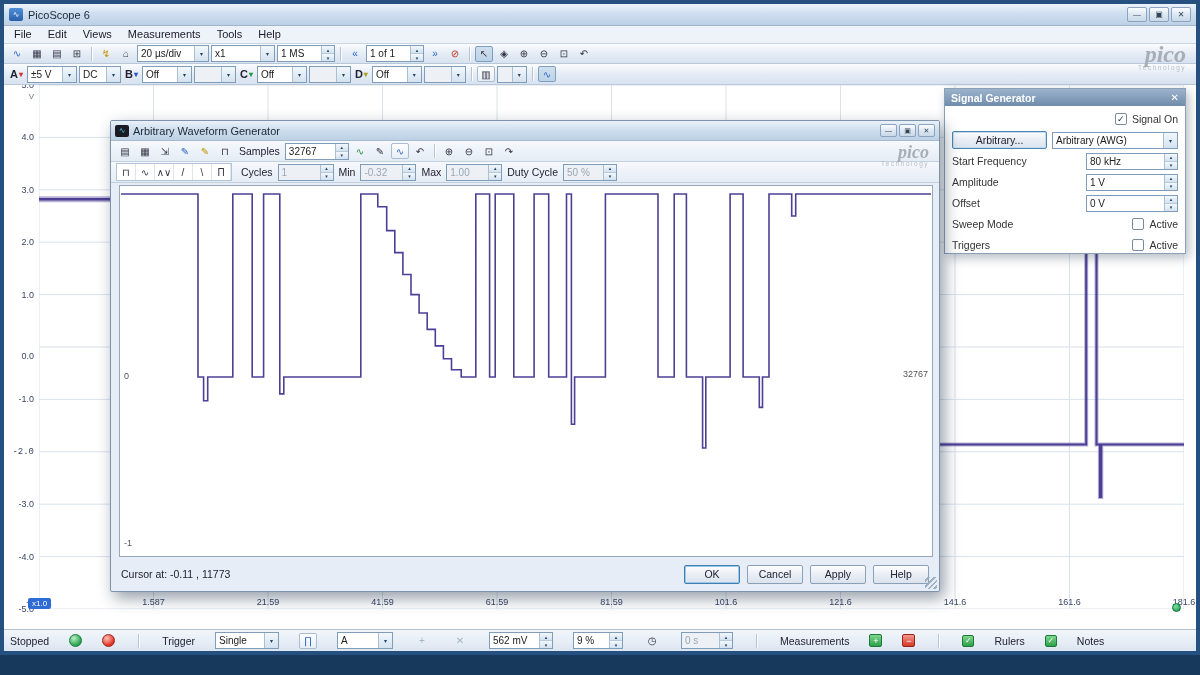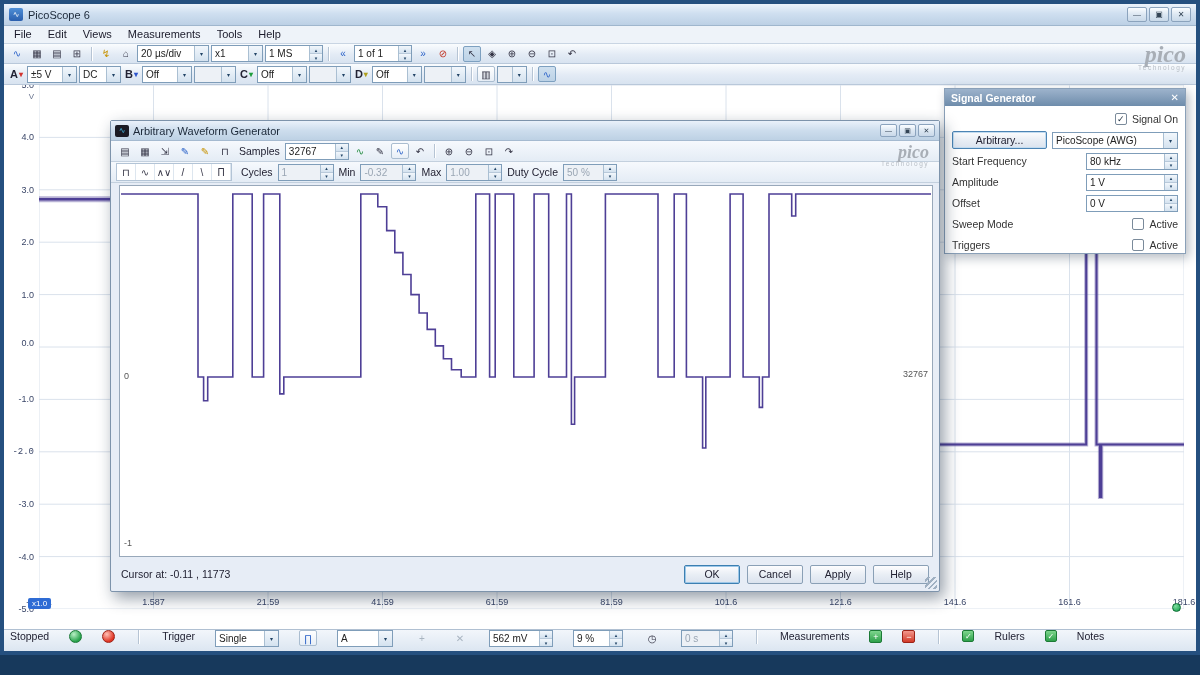--- a/index.html
+++ b/index.html
@@ -23,41 +23,41 @@
 .tbtn.dis{color:#a8b4c0;}
 .sep{width:1px;height:14px;background:#b6c4d4;box-shadow:1px 0 0 #fff;margin:0 3px;flex:0 0 auto;}
 .dd,.spin{display:inline-flex;align-items:stretch;background:#fff;border:1px solid #7f9db9;height:17px;font-size:10px;color:#222;flex:0 0 auto;}
 .dd .val,.spin .val{display:flex;align-items:center;padding:0 3px;white-space:nowrap;overflow:hidden;flex:1;}
 .dd .arrow{width:14px;background:linear-gradient(#f2f7fc,#d4e2ef);border-left:1px solid #aabfd2;display:flex;align-items:center;justify-content:center;font-size:6px;color:#246;}
 .spin .ud{width:13px;display:flex;flex-direction:column;border-left:1px solid #aabfd2;}
 .spin .ud i{flex:1;font-style:normal;display:flex;align-items:center;justify-content:center;font-size:5px;color:#246;background:linear-gradient(#f2f7fc,#d4e2ef);}
 .spin .ud i:first-child{border-bottom:1px solid #b8c9da;}
 .dis2{background:#edf1f6;}
 .dis2 .val{color:#9aa6b4;}
-.w30{width:30px}.w42{width:42px}.w44{width:52px}.w50{width:50px}.w52{width:52px}.w54{width:54px}.w56{width:56px}.w58{width:58px}.w64{width:64px}.w72{width:72px}.w92{width:92px}.w126{width:126px}
+.w30{width:30px}.w42{width:42px}.w44{width:64px}.w50{width:50px}.w52{width:52px}.w54{width:54px}.w56{width:56px}.w58{width:58px}.w64{width:64px}.w72{width:72px}.w92{width:92px}.w126{width:126px}
 .chbtn{display:inline-flex;align-items:center;gap:1px;font-size:11px;font-weight:bold;color:#223;padding:0 2px;}
 .chtri{font-size:8px;}
 .scope{position:relative;flex:1 1 auto;background:#fff;overflow:hidden;}
 .plot{position:absolute;left:35px;top:0;}
 svg line.grid{stroke:#dae2ec;stroke-width:1;}
 .ylabels{position:absolute;left:0;top:0;width:33px;height:100%;}
 .ylab{position:absolute;right:3px;width:30px;text-align:right;font-size:9px;color:#3a4668;}
 .ylab.yunit{font-size:8px;color:#6a7590;}
 .xlabels{position:absolute;left:0;top:512px;width:100%;height:12px;}
 .xlab{position:absolute;width:56px;text-align:center;font-size:9px;color:#3a4668;}
 .zoombadge{position:absolute;left:24px;top:513px;color:#fff;font-size:8px;padding:0 4px;border-radius:2px;height:11px;display:inline-flex;align-items:center;}
 .xunit{position:absolute;left:52px;top:541px;font-size:9px;color:#3a4668;}
 .scrolldot{position:absolute;left:1168px;top:518px;width:9px;height:9px;border-radius:50%;background:radial-gradient(circle at 35% 30%,#7fe0a0,#119a48);border:1px solid #0b6e33;}
 .brand{text-align:right;color:#a8aeb6;}
 .brand .bname{font-family:"Liberation Serif",serif;font-style:italic;font-weight:bold;font-size:24px;line-height:.85;}
 .brand .bsub{font-size:6.5px;letter-spacing:1.5px;color:#b8bec6;}
 .mainbrand{position:absolute;top:40px;right:10px;z-index:3;}
 .dlgbrand{position:absolute;top:24px;right:10px;z-index:3;}
 .dlgbrand .bname{font-size:18px;}
-.statusbar{height:22px;background:linear-gradient(#f2f6fb,#dce6f1);border-top:1px solid #b0c0d2;display:flex;align-items:flex-start;gap:20px;padding:0 6px;flex:0 0 auto;font-size:10.5px;color:#223;}
+.statusbar{height:22px;background:linear-gradient(#f2f6fb,#dce6f1);border-top:1px solid #b0c0d2;display:flex;align-items:center;gap:20px;padding:0 6px;flex:0 0 auto;font-size:10.5px;color:#223;}
 .sbtext{white-space:nowrap;}
 .circle{width:13px;height:13px;border-radius:50%;flex:0 0 auto;}
 .circle.green{background:radial-gradient(circle at 35% 30%,#b9f0c5,#27a24b 70%);border:1px solid #1b7a38;}
 .circle.red{background:radial-gradient(circle at 35% 30%,#ffc0b5,#e03322 70%);border:1px solid #9c2318;}
 .sq{width:13px;height:13px;border-radius:2px;font-size:9px;display:inline-flex;align-items:center;justify-content:center;color:#fff;flex:0 0 auto;}
 .sq.green{background:linear-gradient(#7ed68d,#2da04a);border:1px solid #1c7a36;}
 .sq.red{background:linear-gradient(#f3988d,#d23a28);border:1px solid #9c2318;}
 .gcheck{width:12px;height:12px;border:1px solid #1c7a36;border-radius:2px;background:linear-gradient(#7ed68d,#2da04a);color:#fff;font-size:8px;display:inline-flex;align-items:center;justify-content:center;flex:0 0 auto;}
 .siggen{position:absolute;left:944px;top:88px;width:242px;height:166px;background:#fff;border:1px solid #8aa0b8;box-shadow:3px 4px 10px rgba(15,35,60,.3);z-index:5;}
 .sg-head{height:17px;background:linear-gradient(#9db3cc,#6e8cab);display:flex;align-items:center;padding:0 6px;}
@@ -262,21 +262,21 @@
         </span>
     </div>
 
     <div class="scope">
       <div class="ylabels">
           <div class="ylab" style="top: -5px;">5.0</div>
           <div class="ylab" style="top: 47.4px;">4.0</div>
           <div class="ylab" style="top: 99.8px;">3.0</div>
           <div class="ylab" style="top: 152.2px;">2.0</div>
           <div class="ylab" style="top: 204.6px;">1.0</div>
-          <div class="ylab" style="top: 253px;">0.0</div>
+          <div class="ylab" style="top: 266px;">0.0</div>
           <div class="ylab" style="top: 309.4px;">-1.0</div>
           <div class="ylab" style="top: 361.8px; font-family: Liberation Mono, monospace;">-2.0</div>
           <div class="ylab" style="top: 414.2px;">-3.0</div>
           <div class="ylab" style="top: 466.6px;">-4.0</div>
           <div class="ylab" style="top: 519px;">-5.0</div>
           <div class="ylab yunit" style="top: 7px;">V</div>
         </div>
       <svg class="plot" width="1145" height="524">
           <line x1="0" x2="1145" y1="0.0" y2="0.0" class="grid"></line>
           <line y1="0" y2="524" x1="0.0" x2="0.0" class="grid"></line>
@@ -403,21 +403,21 @@
     <div class="sg-body">
       <div class="sg-row right">
         <span class="cb">
             <span>✓</span>
           </span>
         <span>Signal On</span>
       </div>
       <div class="sg-row">
         <span class="btn sg-btn">Arbitrary...</span>
         <span class="dd w126">
-            <span class="val">PicoScope (AWG)</span>
+            <span class="val">Arbitrary (AWG)</span>
             <span class="arrow">▾</span>
           </span>
       </div>
       <div class="sg-row">
         <span class="lab">Start Frequency</span>
         <span class="spin w92">
             <span class="val">80 kHz</span>
             <span class="ud">
               <i>▴</i>
               <i>▾</i>

